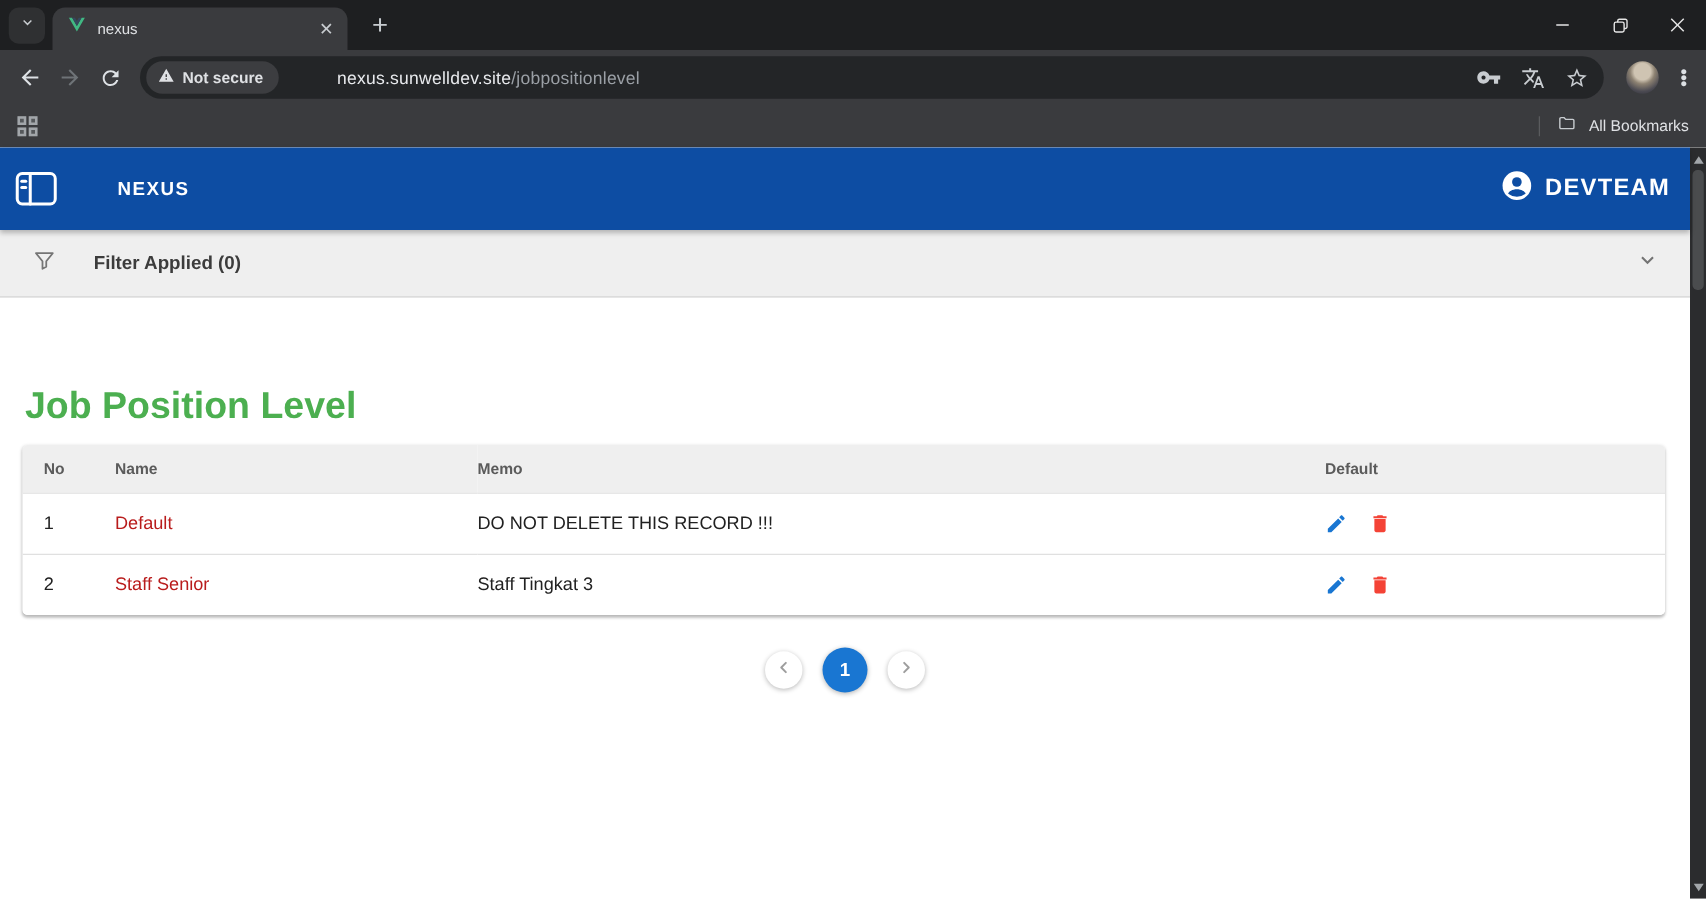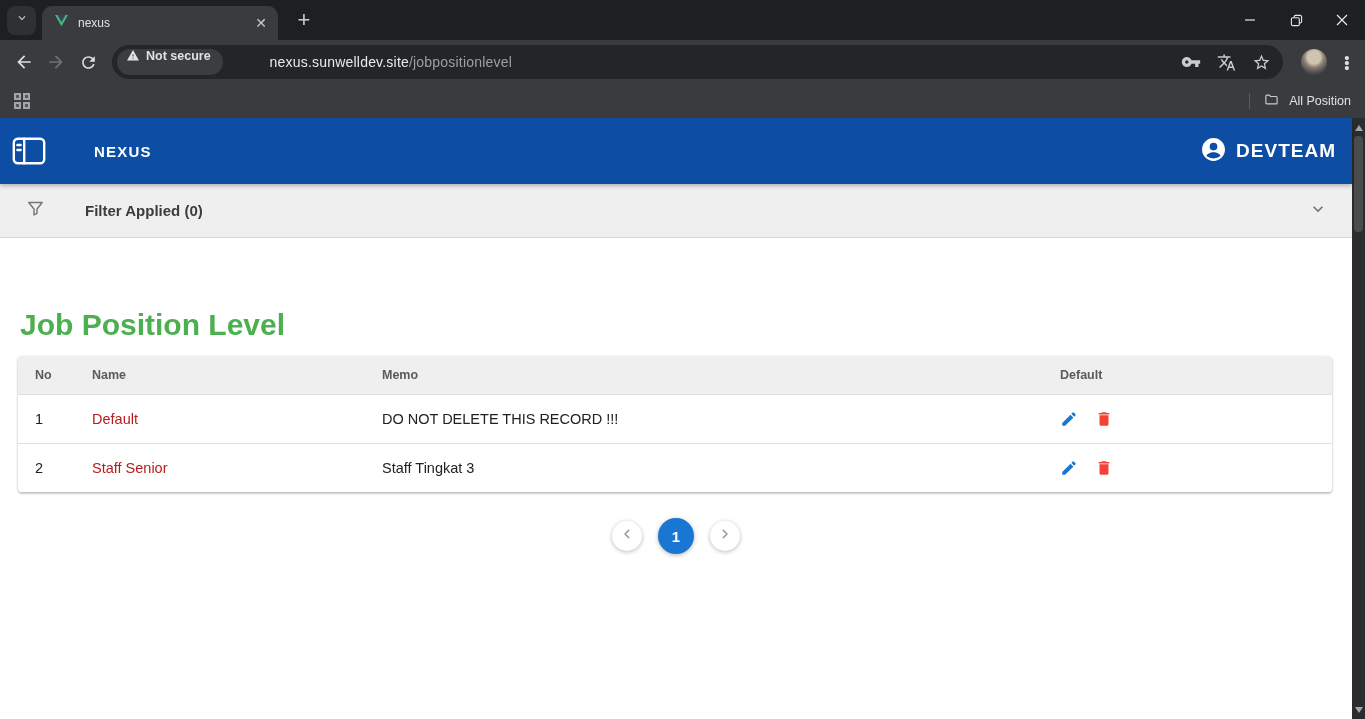--- a/index.html
+++ b/index.html
@@ -16,21 +16,21 @@
   .tab-close { color:#C8CCD0; font-size:14px; width:18px; height:18px; line-height:18px; text-align:center; border-radius:50%; }
   .new-tab-btn { color:#C8CCD0; font-size:22px; font-weight:300; margin-left:12px; width:28px; height:28px;
     display:flex; align-items:center; justify-content:center; }
   .win-controls { position:absolute; right:0; top:0; height:40px; display:flex; }
   .win-btn { width:46px; height:40px; display:flex; align-items:center; justify-content:center; color:#E6E6E6; }
 
   .toolbar { height:44px; background:#3A3B3E; display:flex; align-items:center; padding:0 8px; }
   .nav-btn { width:32px; height:32px; display:flex; align-items:center; justify-content:center; border-radius:50%; }
   .omnibox { flex:1; height:34px; margin:0 6px 0 8px; background:#232527; border-radius:17px;
     display:flex; align-items:center; padding:0 12px 0 5px; }
-  .chip { height:26px; background:#3C3D40; border-radius:13px; display:flex; align-items:flex-start;
+  .chip { height:26px; background:#3C3D40; border-radius:13px; display:flex; align-items:center;
     gap:6px; padding:0 12px 0 9px; color:#DFE1E4; font-size:12.5px; font-weight:bold; }
   .url { margin-left:11px; font-size:14px; letter-spacing:.2px; white-space:nowrap;padding-left:36px; }
   .url .host { color:#E8EAED; }
   .url .path { color:#9BA0A6; }
   .omni-icons { margin-left:auto; display:flex; align-items:center; gap:16px; }
   .avatar { width:26px; height:26px; border-radius:50%; margin:0 10px 0 12px;
     background:radial-gradient(circle at 50% 32%, #cfc4b2 0 30%, #8d8272 45%, #4b4a52 72%, #2b2c34 100%); }
   .kebab { color:#DDE1E5; font-size:15px; letter-spacing:0; width:20px; text-align:center; line-height:5px; }
   .kebab span { display:block; height:5px; }
 
@@ -46,21 +46,21 @@
   .page { width:1352px; height:100%; }
 
   .app-header { height:66px; background:#0D4DA3; display:flex; align-items:center; padding:0 16px 0 12px;
     box-shadow:0 2px 4px rgba(0,0,0,.25); position:relative; z-index:2; }
   .brand { color:#fff; font-size:15px; font-weight:bold; letter-spacing:1.2px; margin-left:48px; }
   .user-box { margin-left:auto; display:flex; align-items:center; gap:10px; }
   .user-name { color:#fff; font-size:19px; font-weight:bold; letter-spacing:1px; }
 
   .filter-bar { height:54px; background:#EFEFEF; border-bottom:1px solid #D6D6D6; display:flex;
     align-items:center; padding:0 24px 0 26px; position:relative; z-index:1; }
-  .filter-label { margin-left:40px; font-size:15px; font-weight:bold; color:#3C3C3C; }
+  .filter-label { margin-left:30px; font-size:15px; font-weight:bold; color:#3C3C3C; }
   .filter-chevron { margin-left:auto; }
 
   .title-row { margin:70px 20px 0 20px; display:flex; align-items:center; justify-content:space-between; }
   .page-title { font-size:30px; font-weight:bold; color:#4CAF50; }
   .btn-group { display:flex; gap:12px; }
   .btn { height:36px; padding:0 18px; border-radius:4px; background:#fff; font-family:inherit;
     font-size:13.5px; font-weight:bold; letter-spacing:1px; cursor:pointer; }
   .btn-add { border:1px solid #1976D2; color:#1976D2; }
   .btn-refresh { border:1px solid #FFC107; color:#FFC107; }
 
@@ -196,21 +196,21 @@
       <i></i>
       <i></i>
     </div>
   <div class="bm-right">
     <div class="bm-sep"></div>
     <span>
       <svg width="17" height="15" viewBox="0 0 24 24" fill="none" stroke="#C8CCD0" stroke-width="1.8">
           <path d="M3 6.5A1.5 1.5 0 0 1 4.5 5h4l2 2.2h9A1.5 1.5 0 0 1 21 8.7v8.8a1.5 1.5 0 0 1-1.5 1.5h-15A1.5 1.5 0 0 1 3 17.5v-11z"></path>
         </svg>
     </span>
-    <span class="bm-label">All Position</span>
+    <span class="bm-label">All Bookmarks</span>
   </div>
 </div>
 
 <div class="webview">
   <div class="page">
 
     <div class="app-header">
       <span class="icon-btn">
         <svg width="34" height="28" viewBox="0 0 34 28" fill="none" stroke="#FFFFFF" stroke-width="2.4" stroke-linecap="round">
           <rect x="1.8" y="1.8" width="30.4" height="24.4" rx="4"></rect>

